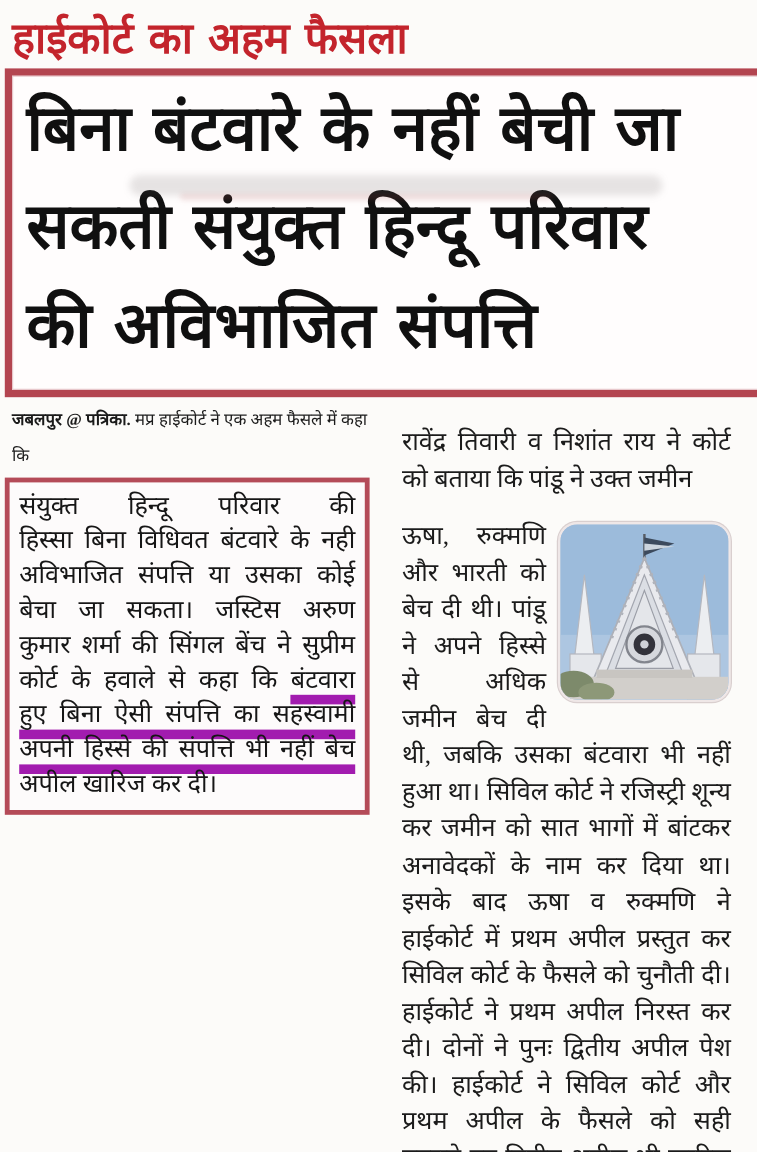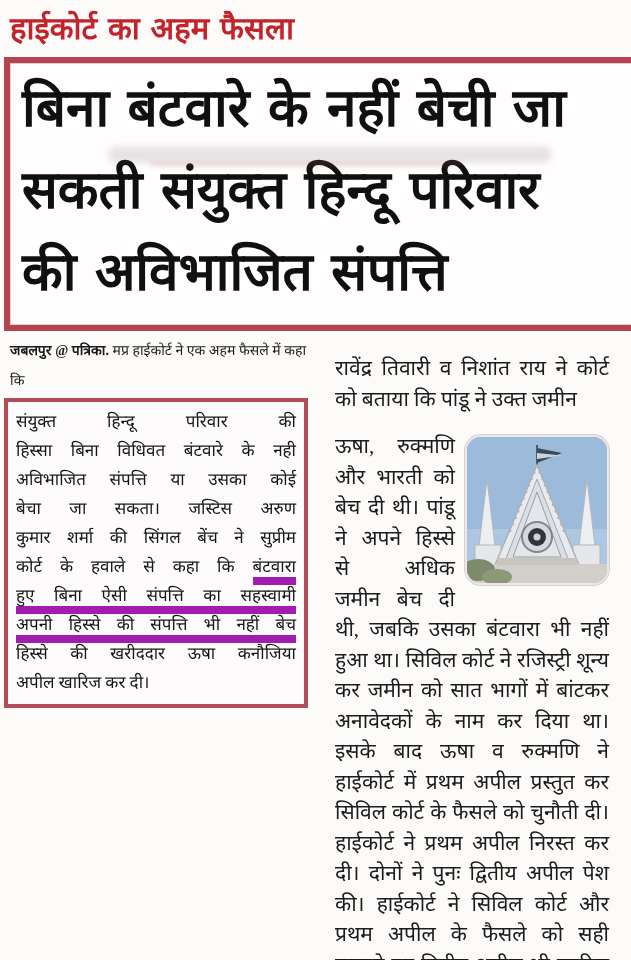--- a/index.html
+++ b/index.html
@@ -5,21 +5,21 @@
   html,body{margin:0;padding:0;background:#e9e7e4;}
   .page{
     position:relative;width:631px;height:960px;margin:0 auto;
     background:#fcfbf9;overflow:hidden;
     font-family:"Liberation Serif","DejaVu Serif",serif;color:#1b1b1b;
   }
   
   .kicker{
     position:absolute;left:10px;top:6px;
     font-family:"DejaVu Sans","Liberation Sans",sans-serif;
-    font-size:31px;font-weight:800;letter-spacing:0px;
+    font-size:36px;font-weight:800;letter-spacing:0px;
   }
   
   .headline-box{
     position:absolute;left:4px;top:57px;width:611px;
     border:6px solid #b34550;background:#fffdfd;
     padding:4px 0 12px 12px;box-shadow:inset 0 0 0 1px #e8c8cc;
   }
   .headline-line{
     font-family:"DejaVu Sans","Liberation Sans",sans-serif;
     font-size:53px;font-weight:700;line-height:82px;color:#101010;
@@ -35,21 +35,21 @@
   .body-par{margin:17px;font-size:21px;line-height:30.5px;text-align:justify;}
   .lead-par{margin:0;font-size:14px;line-height:29.5px;text-align:justify;}
   .lead-bold{font-weight:700;}
   
   .quote-box{
     box-sizing:border-box;margin:3px 0 0 -6px;width:304px;
     border:4px solid #b44b58;background:#fdfbfb;
     padding:5px 8px 7px 8px;
   }
   .box-line{
-    font-size:17px;line-height:29px;text-align:justify;text-align-last:justify;
+    font-size:21px;line-height:29px;text-align:justify;text-align-last:justify;
     white-space:nowrap;color:#161616;
   }
   .box-line.no-just{text-align-last:left;}
   .u{border-bottom:8px solid #a21caf;padding-bottom:1px;}
   .para2{margin-top:7px;text-indent:16px;}
   
   .photo{
     float:right;width:140px;height:146px;margin:4px 0 16px 10px;
     border-radius:16px;overflow:hidden;border:2px solid #efe7e7;
     box-shadow:0 0 0 1px #d9cfcf;background:#9cbbdb;
@@ -77,21 +77,20 @@
     <div class="quote-box">
 
     <div class="box-line"><span>संयुक्त हिन्दू परिवार की</span></div>
         <div class="box-line"><span>हिस्सा बिना विधिवत बंटवारे के नही</span></div>
         <div class="box-line"><span>अविभाजित संपत्ति या उसका कोई</span></div>
         <div class="box-line"><span>बेचा जा सकता। जस्टिस अरुण</span></div>
         <div class="box-line"><span>कुमार शर्मा की सिंगल बेंच ने सुप्रीम</span></div>
         <div class="box-line"><span>कोर्ट के हवाले से कहा कि </span><span class="u">बंटवारा</span></div>
         <div class="box-line"><span class="u">हुए बिना ऐसी संपत्ति का सहस्वामी</span></div>
         <div class="box-line"><span class="u">अपनी हिस्से की संपत्ति भी नहीं बेच</span></div>
-        <div class="box-line"><span>हिस्से की खरीददार ऊषा कनौजिया</span></div>
         <div class="box-line no-just"><span>अपील खारिज कर दी।</span></div>
       </div>
 
   </div>
 
   <div class="col-right">
     <p class="body-par">रावेंद्र तिवारी व निशांत राय ने कोर्ट को बताया कि  पांडू ने उक्त जमीन</p>
     <div class="body-par">
       <span class="photo">
         <svg width="140" height="146" viewBox="0 0 140 146">

